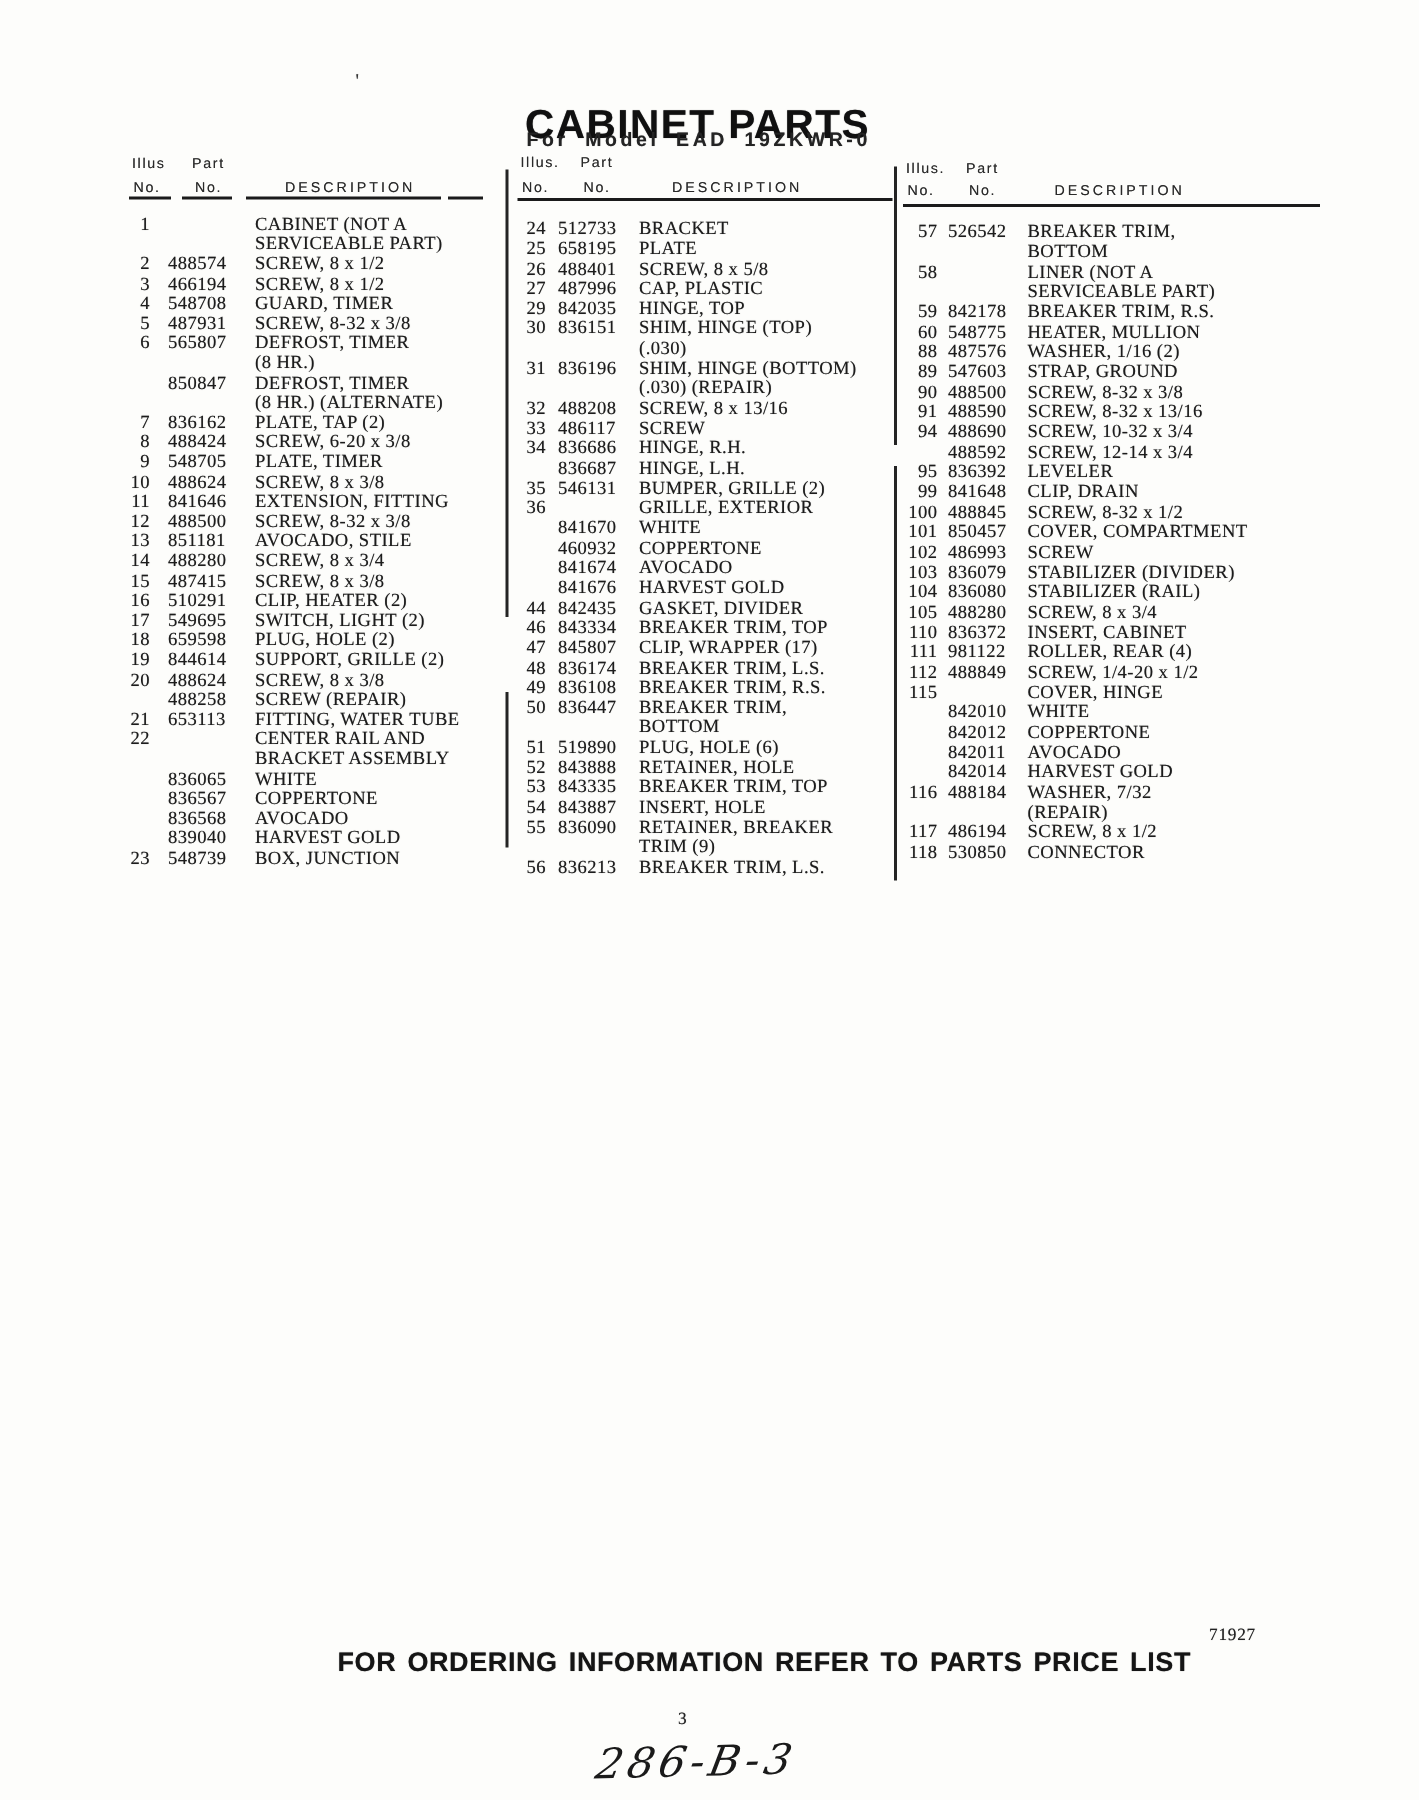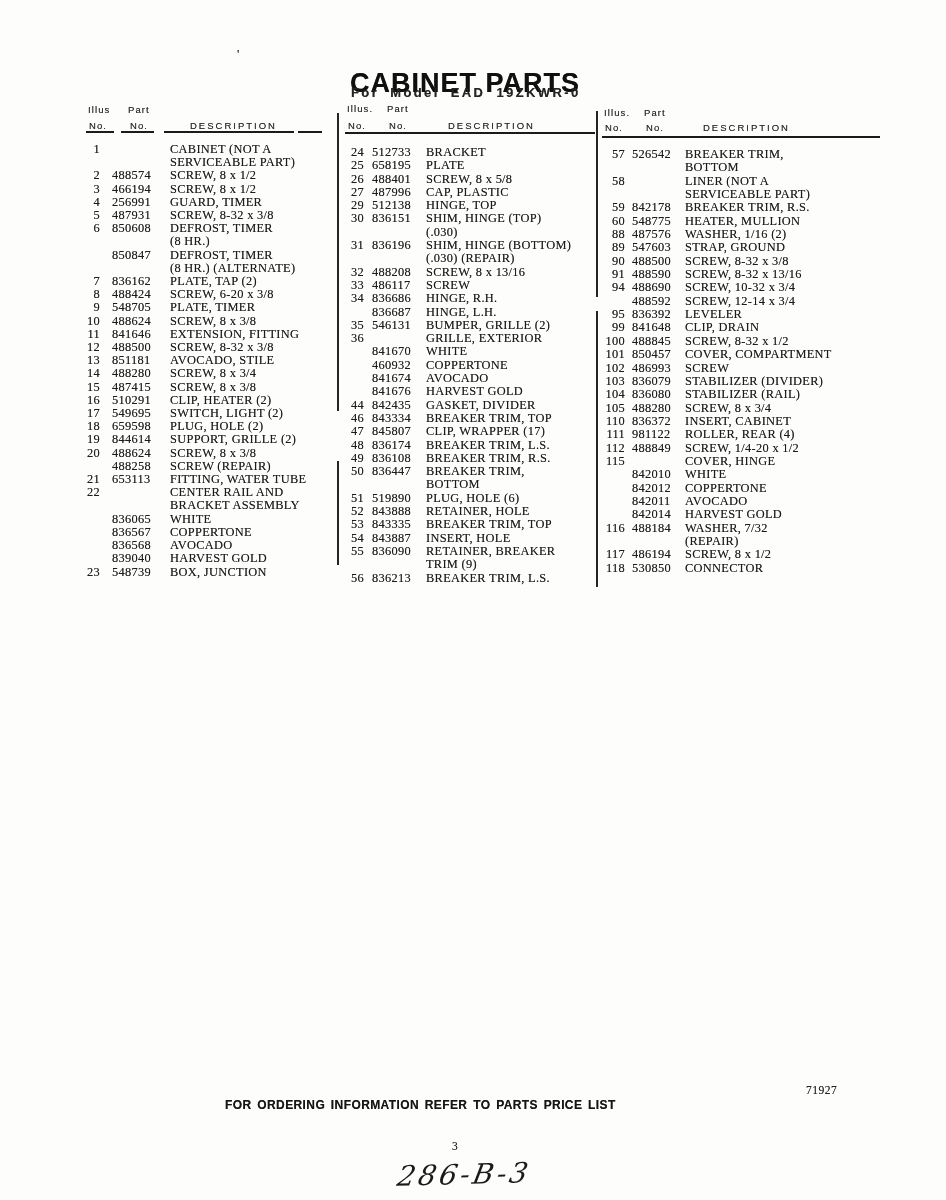--- a/index.html
+++ b/index.html
@@ -75,21 +75,21 @@
   }
   .v2{
     left:596px; top:111px; height:476px;
     background:linear-gradient(180deg,#242424 0 39%, rgba(0,0,0,0) 39% 42%, #242424 42% 100%);
   }
 
   
   .footer-note{
     position:absolute; left:225px; top:1098px;
     font-family:"Liberation Sans", sans-serif; font-weight:700;
-    font-size:12px; letter-spacing:0.4px; word-spacing:2px; color:#151515;
+    font-size:18px; letter-spacing:0.4px; word-spacing:2px; color:#151515;
     text-shadow:0 0 0.6px rgba(0,0,0,.6);
   }
   .page-number{
     position:absolute; left:452px; top:1140px;
     font-size:11.5px; color:#222;
   }
   .plate-number{
     position:absolute; left:806px; top:1084px;
     font-size:11.5px; letter-spacing:0.5px; color:#222;text-align:center;
   }
@@ -135,31 +135,31 @@
           <span class="cell p">488574</span>
           <span class="cell d">SCREW, 8 x 1/2</span>
         </div>
         <div class="row">
           <span class="cell i">3</span>
           <span class="cell p">466194</span>
           <span class="cell d">SCREW, 8 x 1/2</span>
         </div>
         <div class="row">
           <span class="cell i">4</span>
-          <span class="cell p">256991</span>
+          <span class="cell p">548708</span>
           <span class="cell d">GUARD, TIMER</span>
         </div>
         <div class="row">
           <span class="cell i">5</span>
           <span class="cell p">487931</span>
           <span class="cell d">SCREW, 8-32 x 3/8</span>
         </div>
         <div class="row">
           <span class="cell i">6</span>
-          <span class="cell p">850608</span>
+          <span class="cell p">565807</span>
           <span class="cell d">DEFROST, TIMER</span>
         </div>
         <div class="row">
           <span class="cell i"></span>
           <span class="cell p"></span>
           <span class="cell d">(8 HR.)</span>
         </div>
         <div class="row">
           <span class="cell i"></span>
           <span class="cell p">850847</span>
@@ -313,21 +313,21 @@
           <span class="cell p">488401</span>
           <span class="cell d">SCREW, 8 x 5/8</span>
         </div>
         <div class="row">
           <span class="cell i">27</span>
           <span class="cell p">487996</span>
           <span class="cell d">CAP, PLASTIC</span>
         </div>
         <div class="row">
           <span class="cell i">29</span>
-          <span class="cell p">512138</span>
+          <span class="cell p">842035</span>
           <span class="cell d">HINGE, TOP</span>
         </div>
         <div class="row">
           <span class="cell i">30</span>
           <span class="cell p">836151</span>
           <span class="cell d">SHIM, HINGE (TOP)</span>
         </div>
         <div class="row">
           <span class="cell i"></span>
           <span class="cell p"></span>

